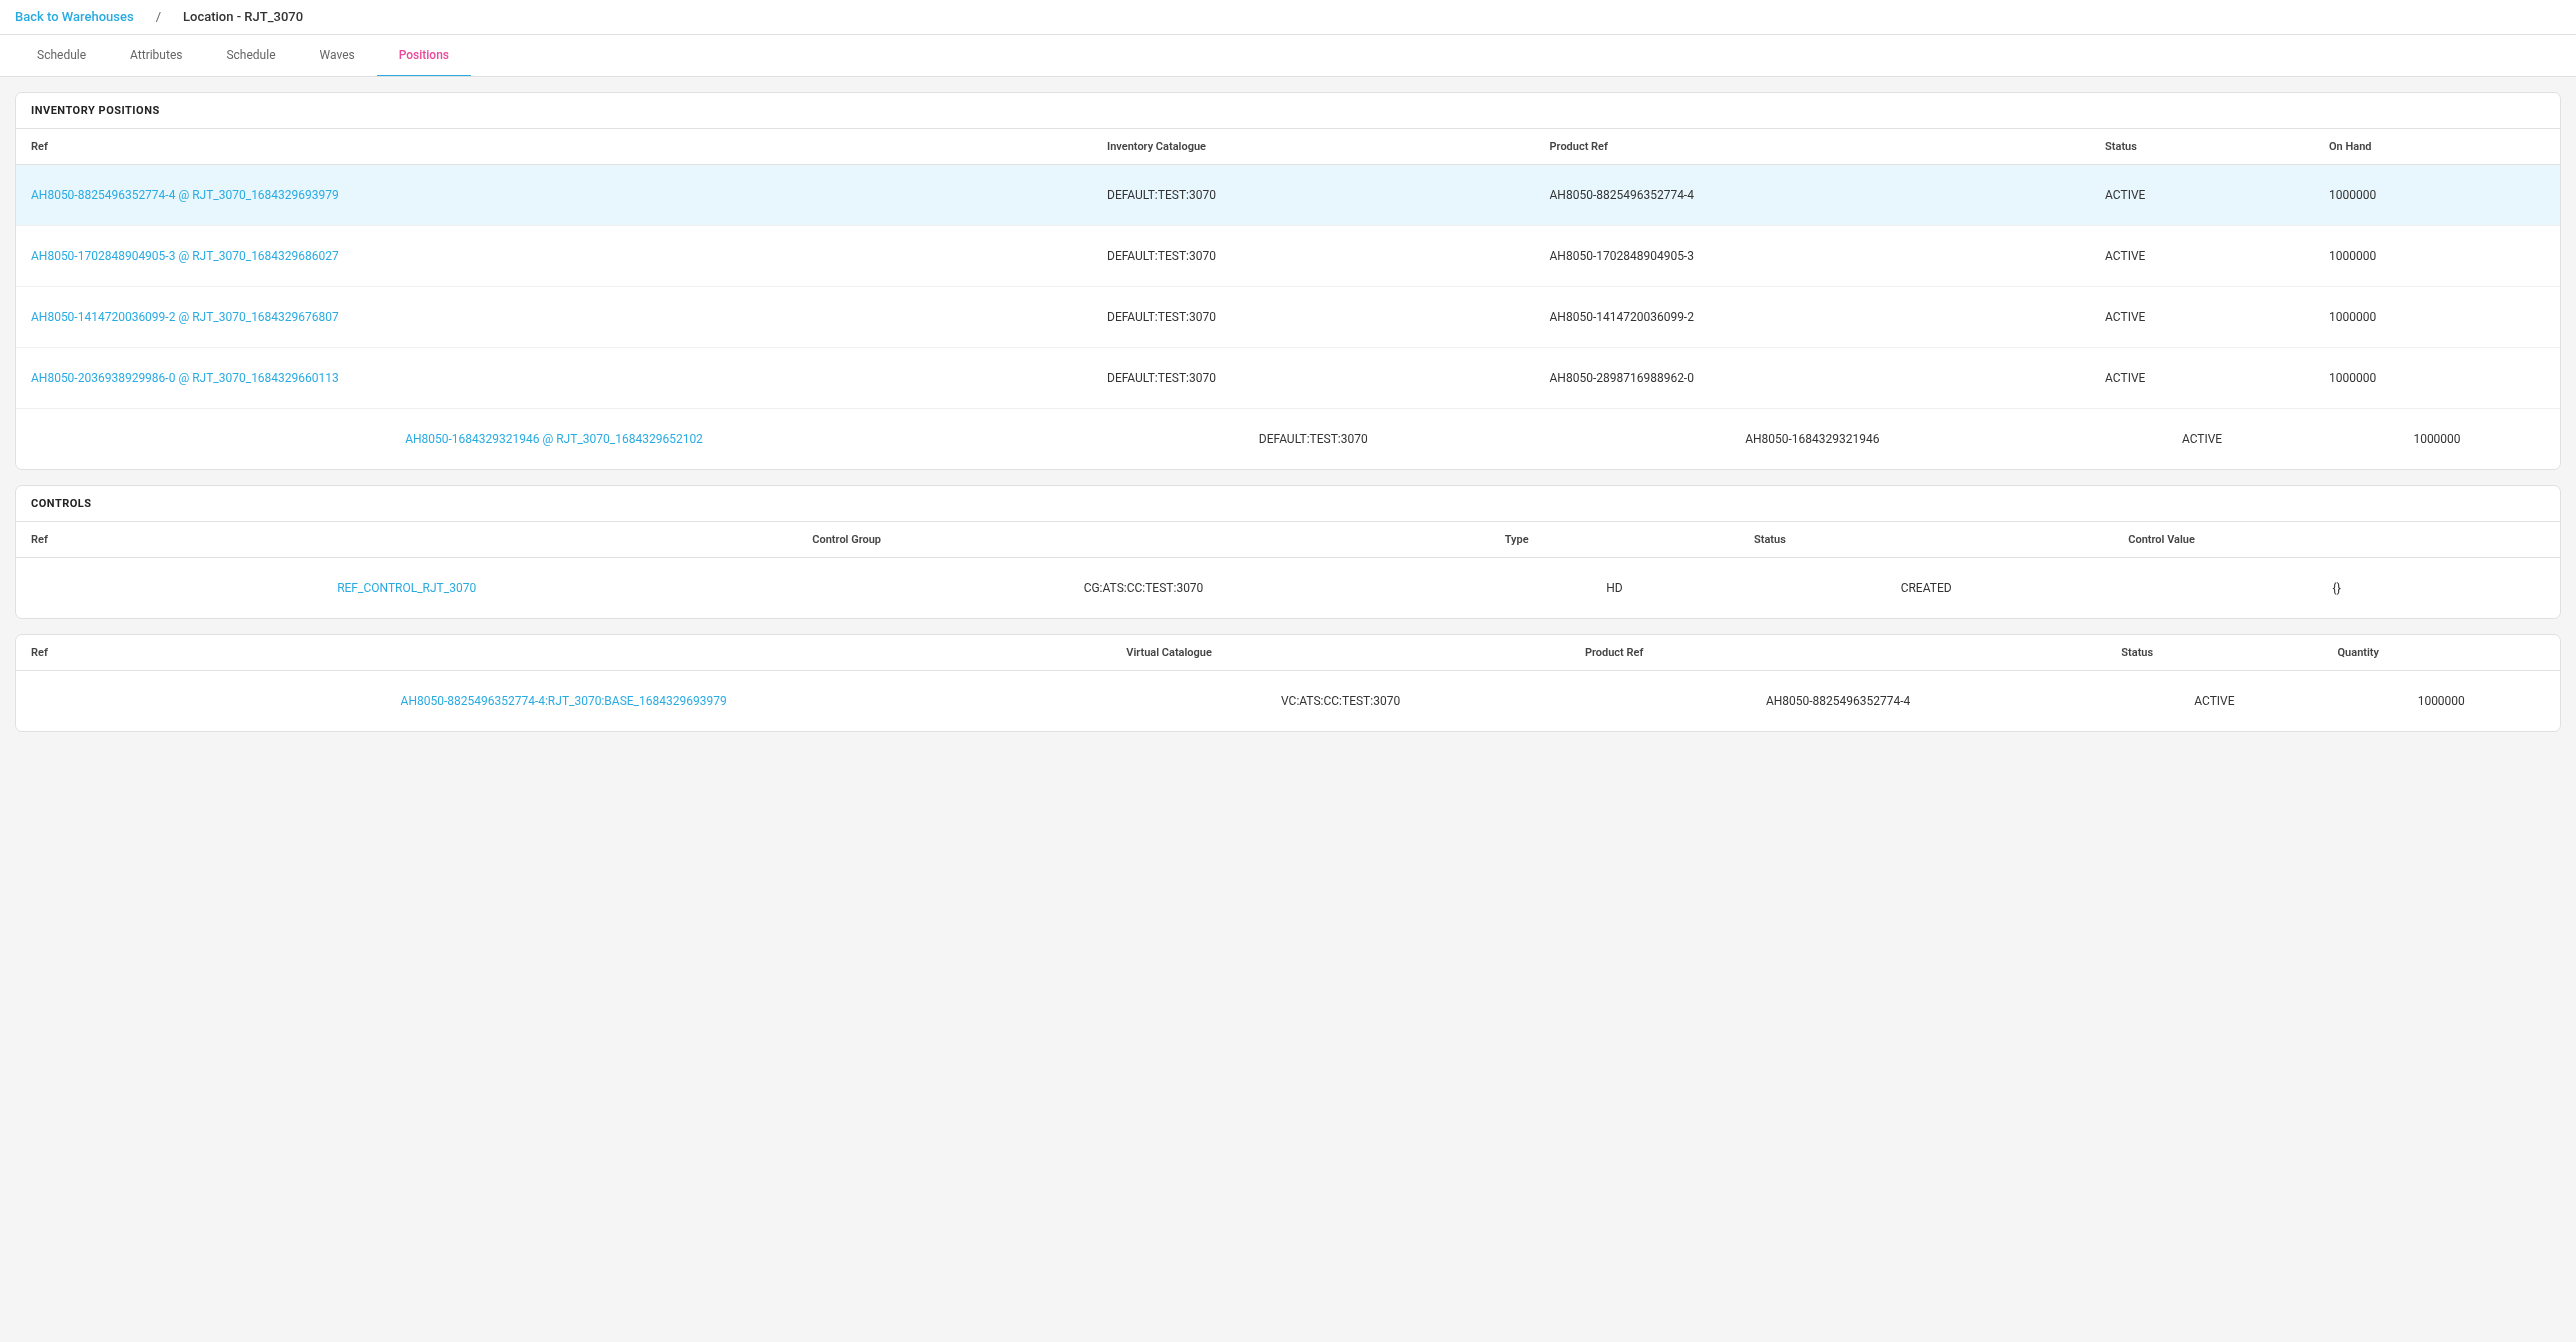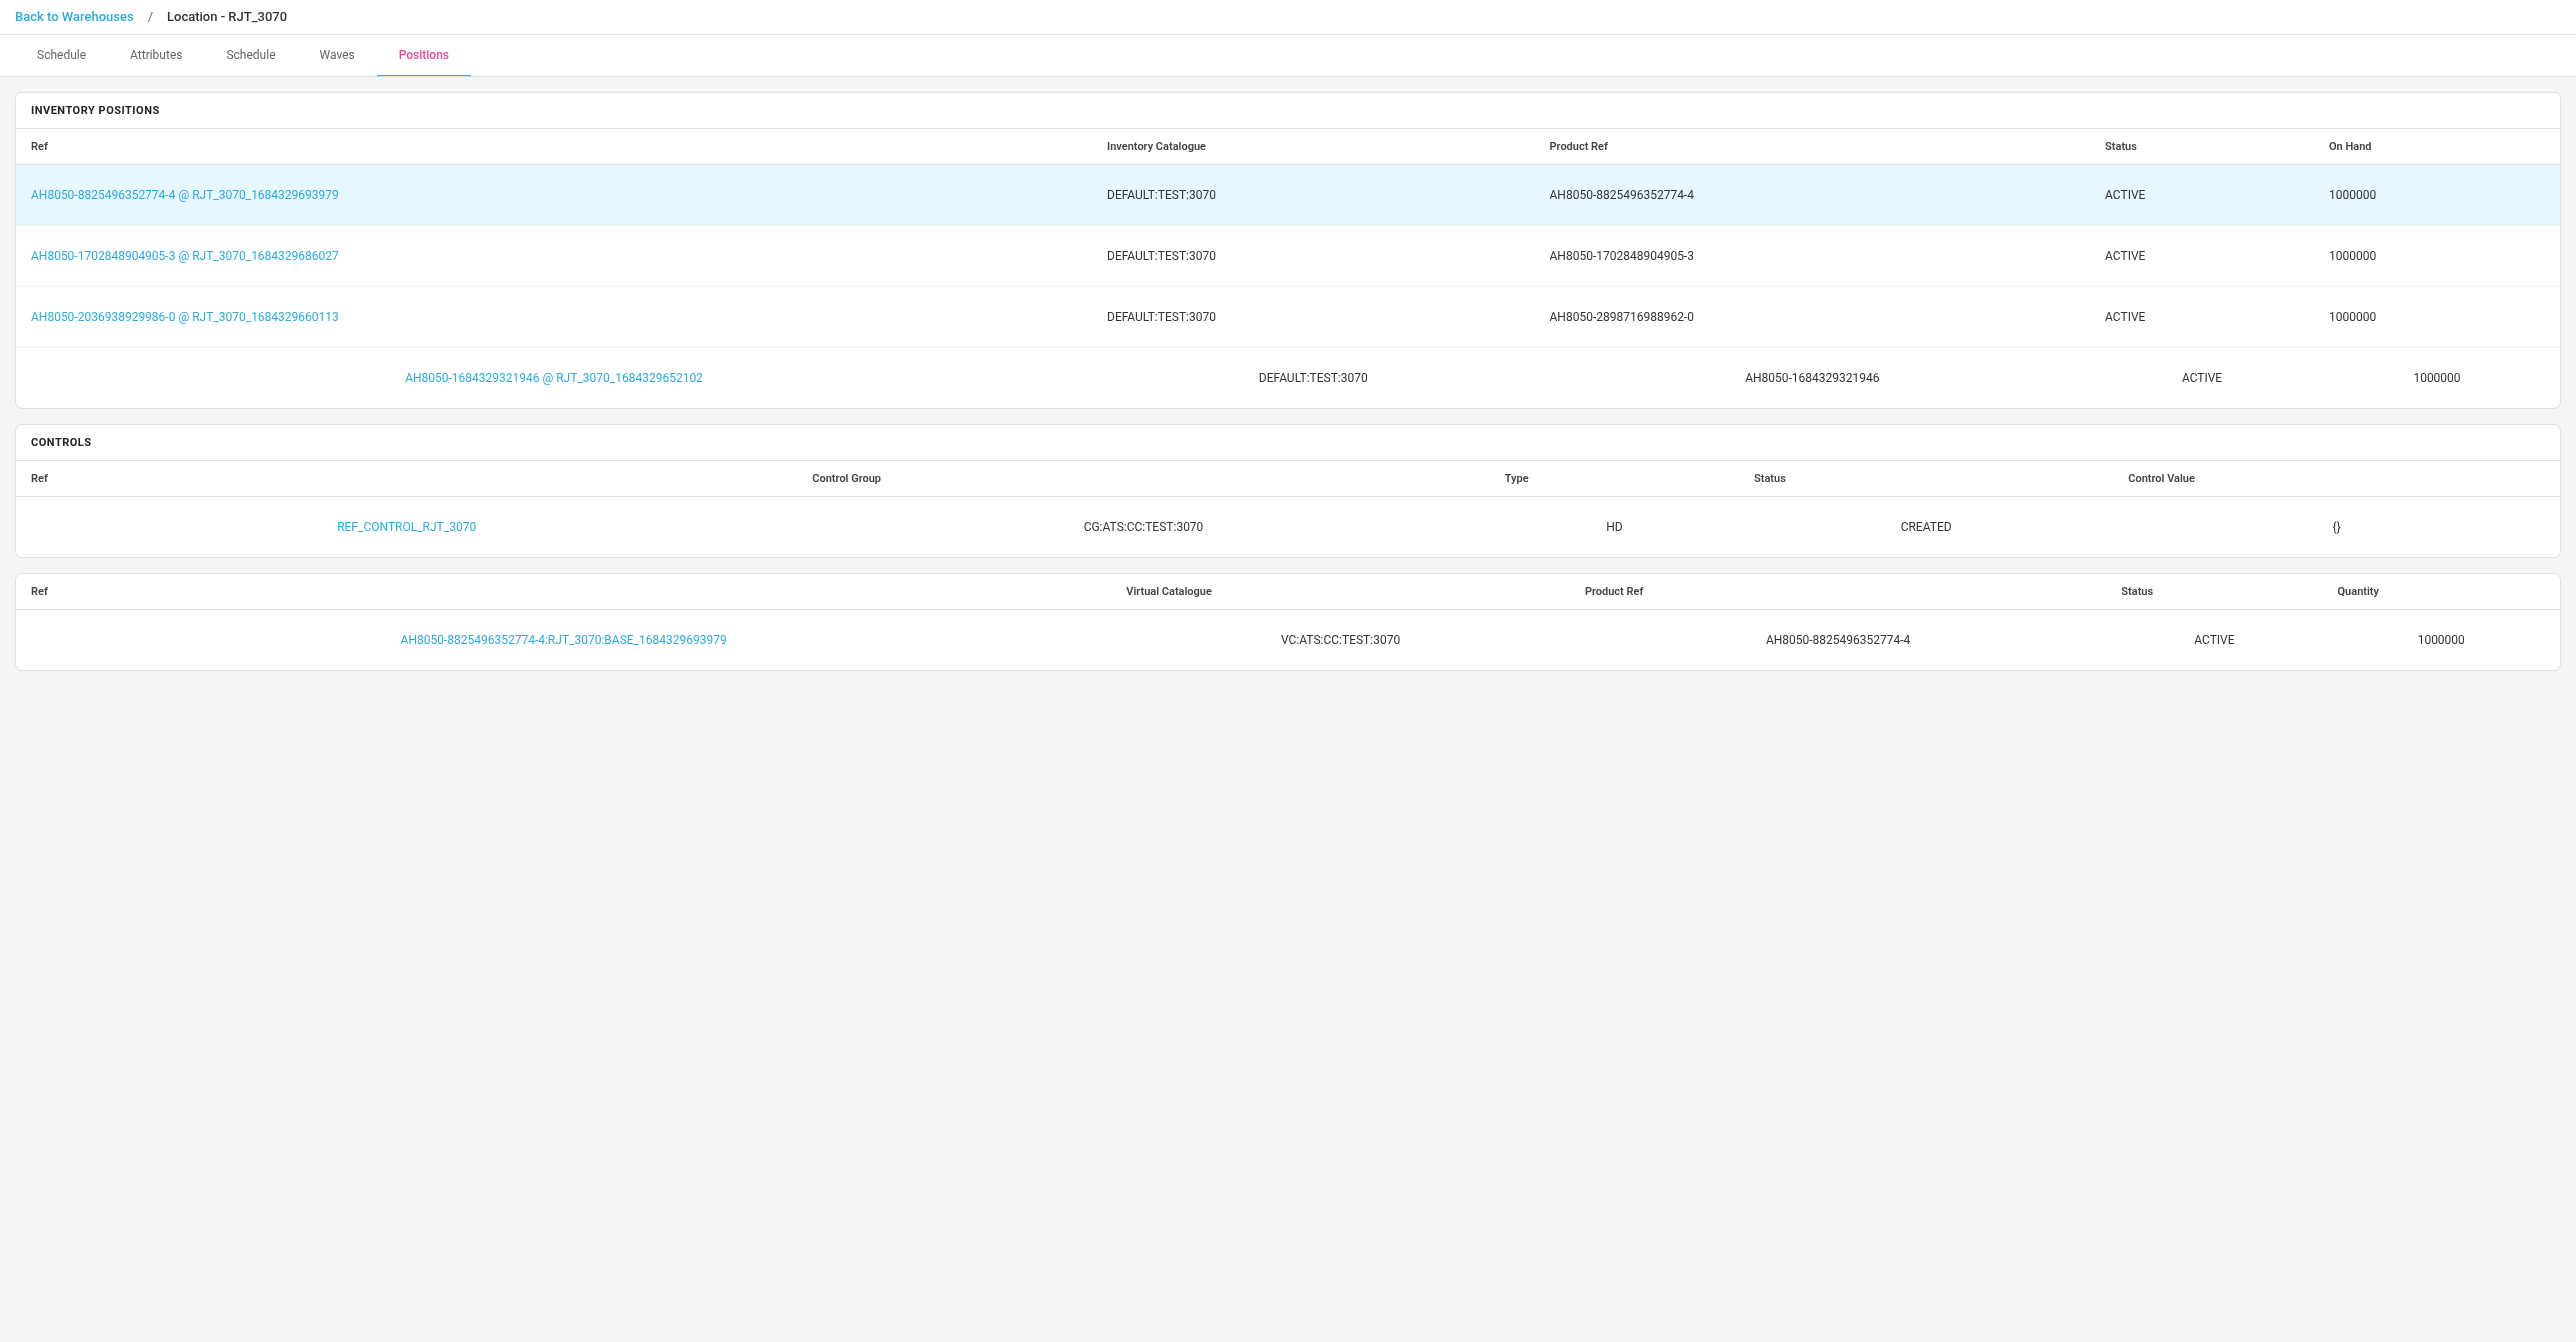--- a/index.html
+++ b/index.html
@@ -8,21 +8,21 @@
       font-size: 12px;
       background: #f5f5f5;
       color: #333;
     }
     .top-bar {
       background: #fff;
       padding: 9.3px 15px;
       border-bottom: 0.9px solid #e0e0e0;
       display: flex;
       align-items: center;
-      gap: 14px;
+      gap: 22px;
     }
     .back-link {
       color: #29abe2;
       text-decoration: none;
       font-size: 13px;
       font-weight: 500;
     }
     .breadcrumb-sep {
       color: #666;
       font-size: 13px;
@@ -141,20 +141,27 @@
       <td><a class="link-cell">AH8050-8825496352774-4 @ RJT_3070_1684329693979</a></td>
       <td>DEFAULT:TEST:3070</td>
       <td>AH8050-8825496352774-4</td>
       <td>ACTIVE</td>
       <td>1000000</td>
     </tr>
           <tr>
       <td><a class="link-cell">AH8050-1702848904905-3 @ RJT_3070_1684329686027</a></td>
       <td>DEFAULT:TEST:3070</td>
       <td>AH8050-1702848904905-3</td>
+      <td>ACTIVE</td>
+      <td>1000000</td>
+    </tr>
+          <tr>
+      <td><a class="link-cell">AH8050-1414720036099-2 @ RJT_3070_1684329676807</a></td>
+      <td>DEFAULT:TEST:3070</td>
+      <td>AH8050-1414720036099-2</td>
       <td>ACTIVE</td>
       <td>1000000</td>
     </tr>
           <tr>
       <td><a class="link-cell">AH8050-2036938929986-0 @ RJT_3070_1684329660113</a></td>
       <td>DEFAULT:TEST:3070</td>
       <td>AH8050-2898716988962-0</td>
       <td>ACTIVE</td>
       <td>1000000</td>
     </tr>

